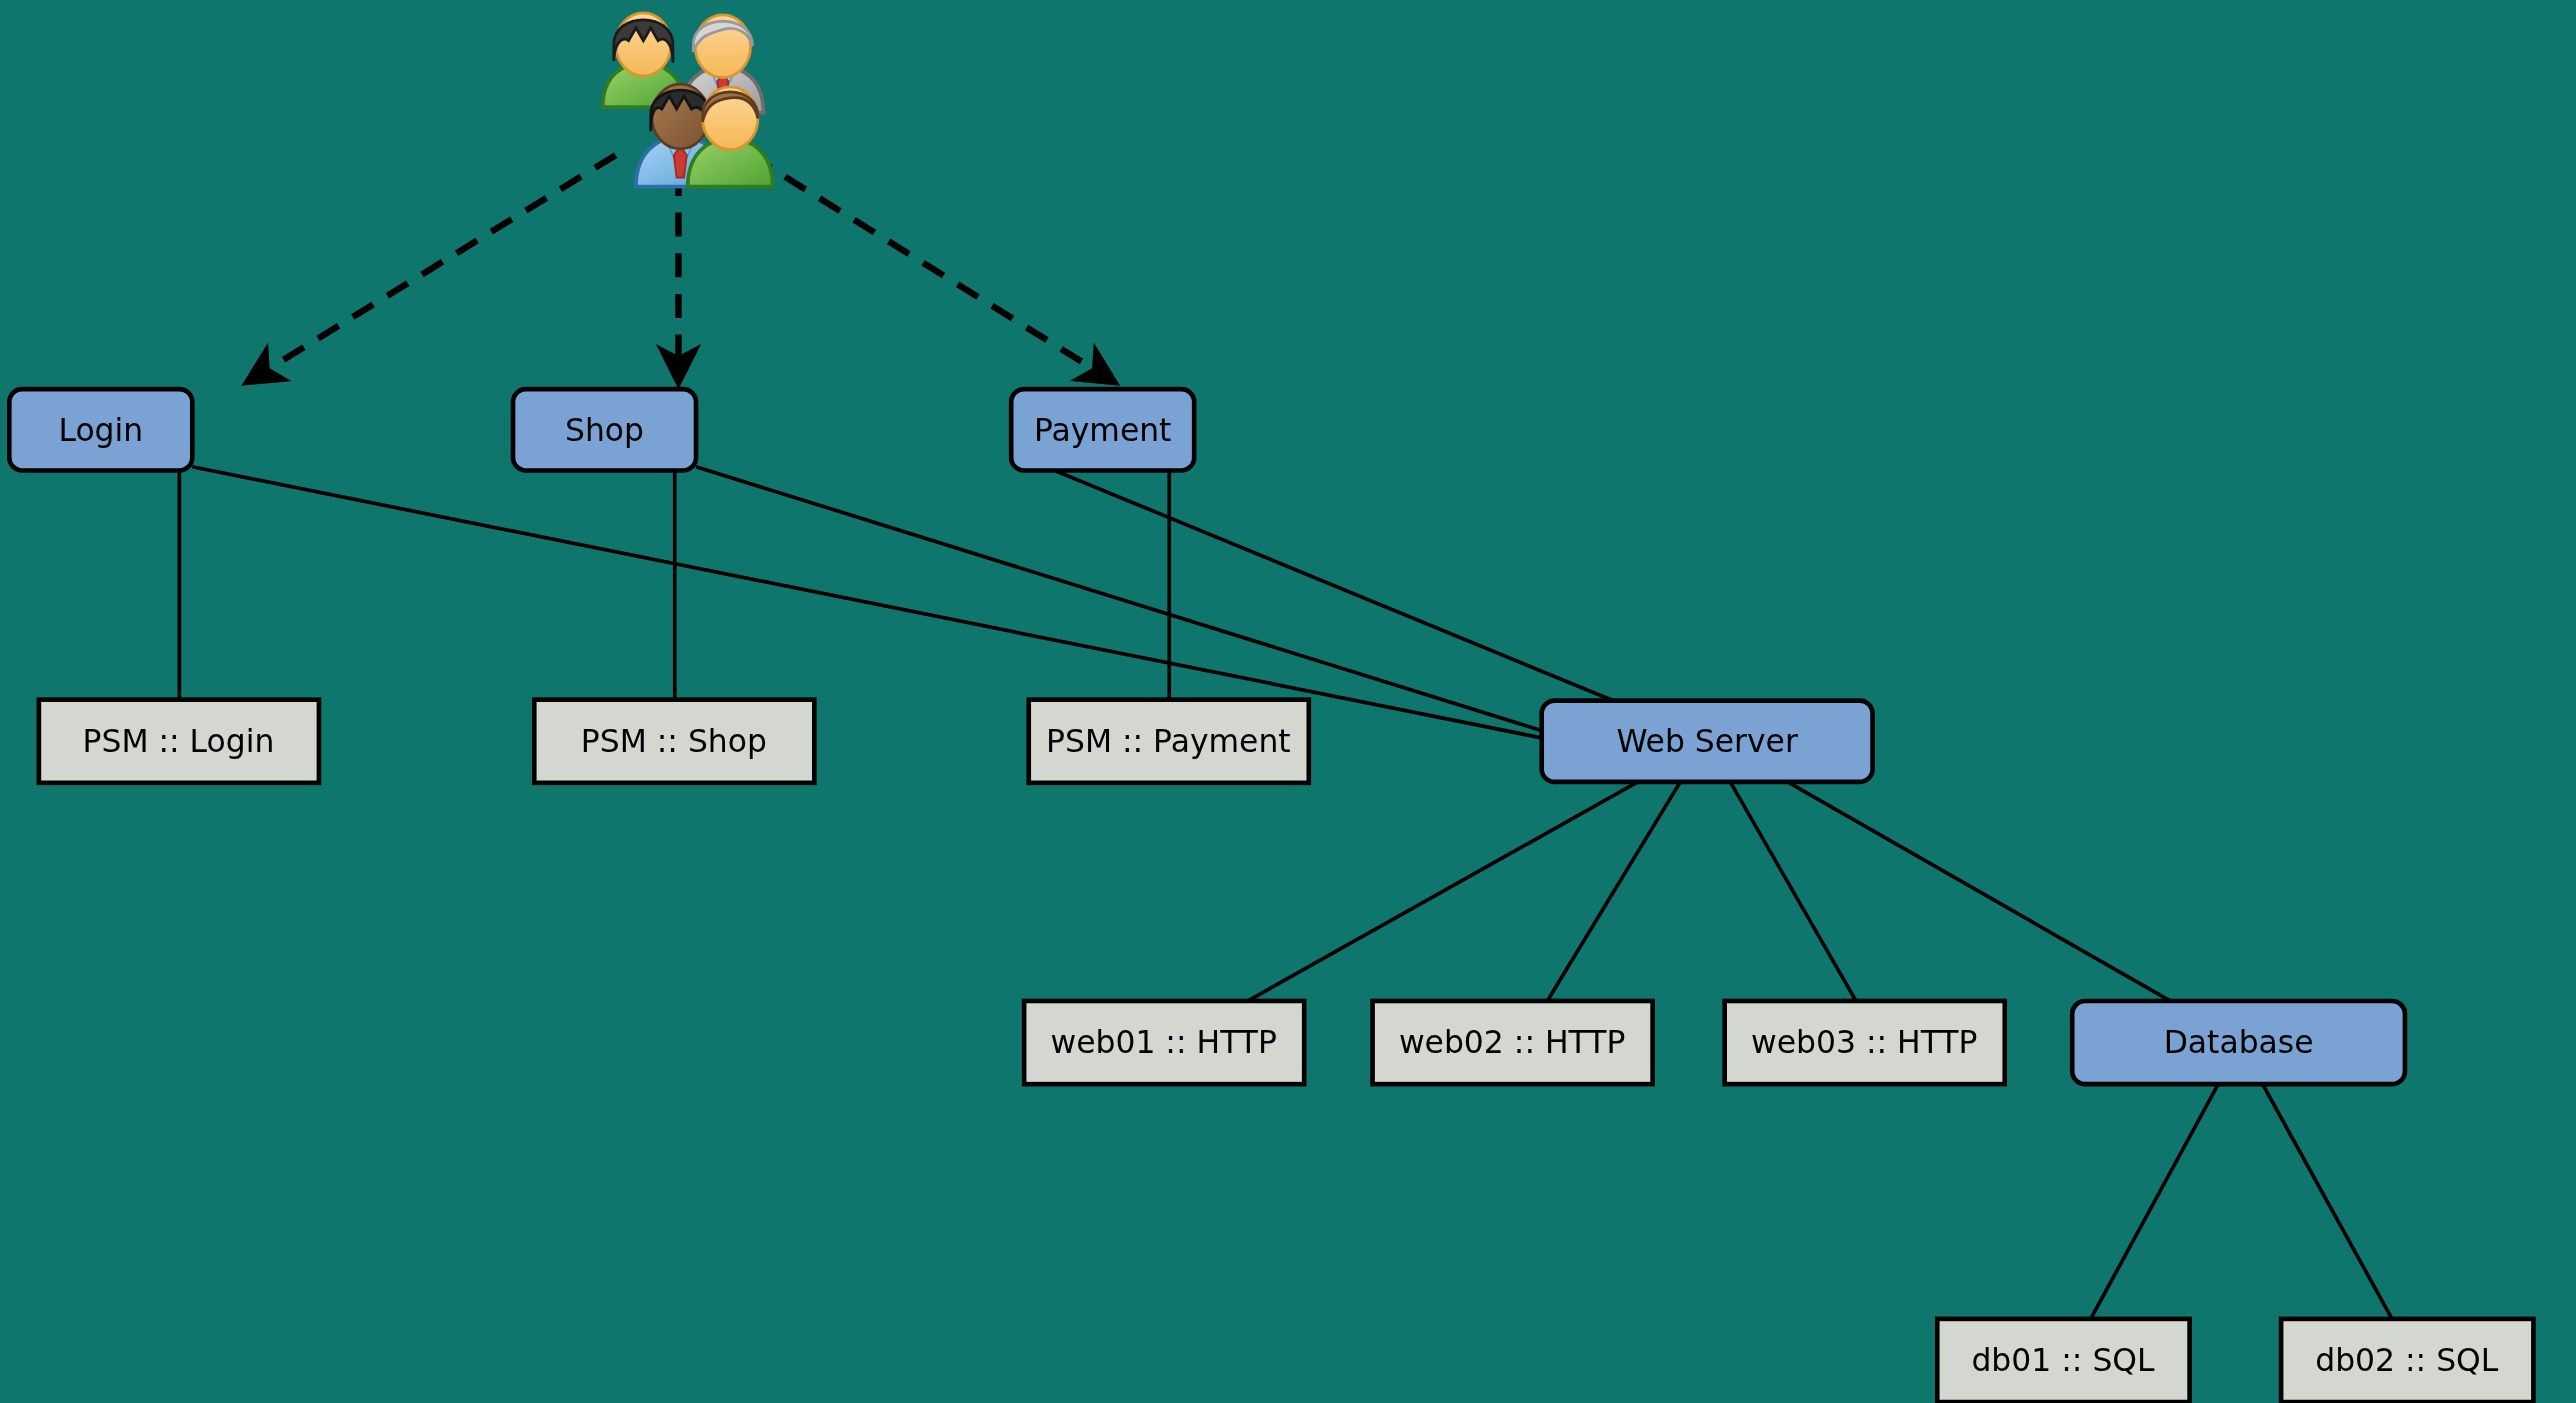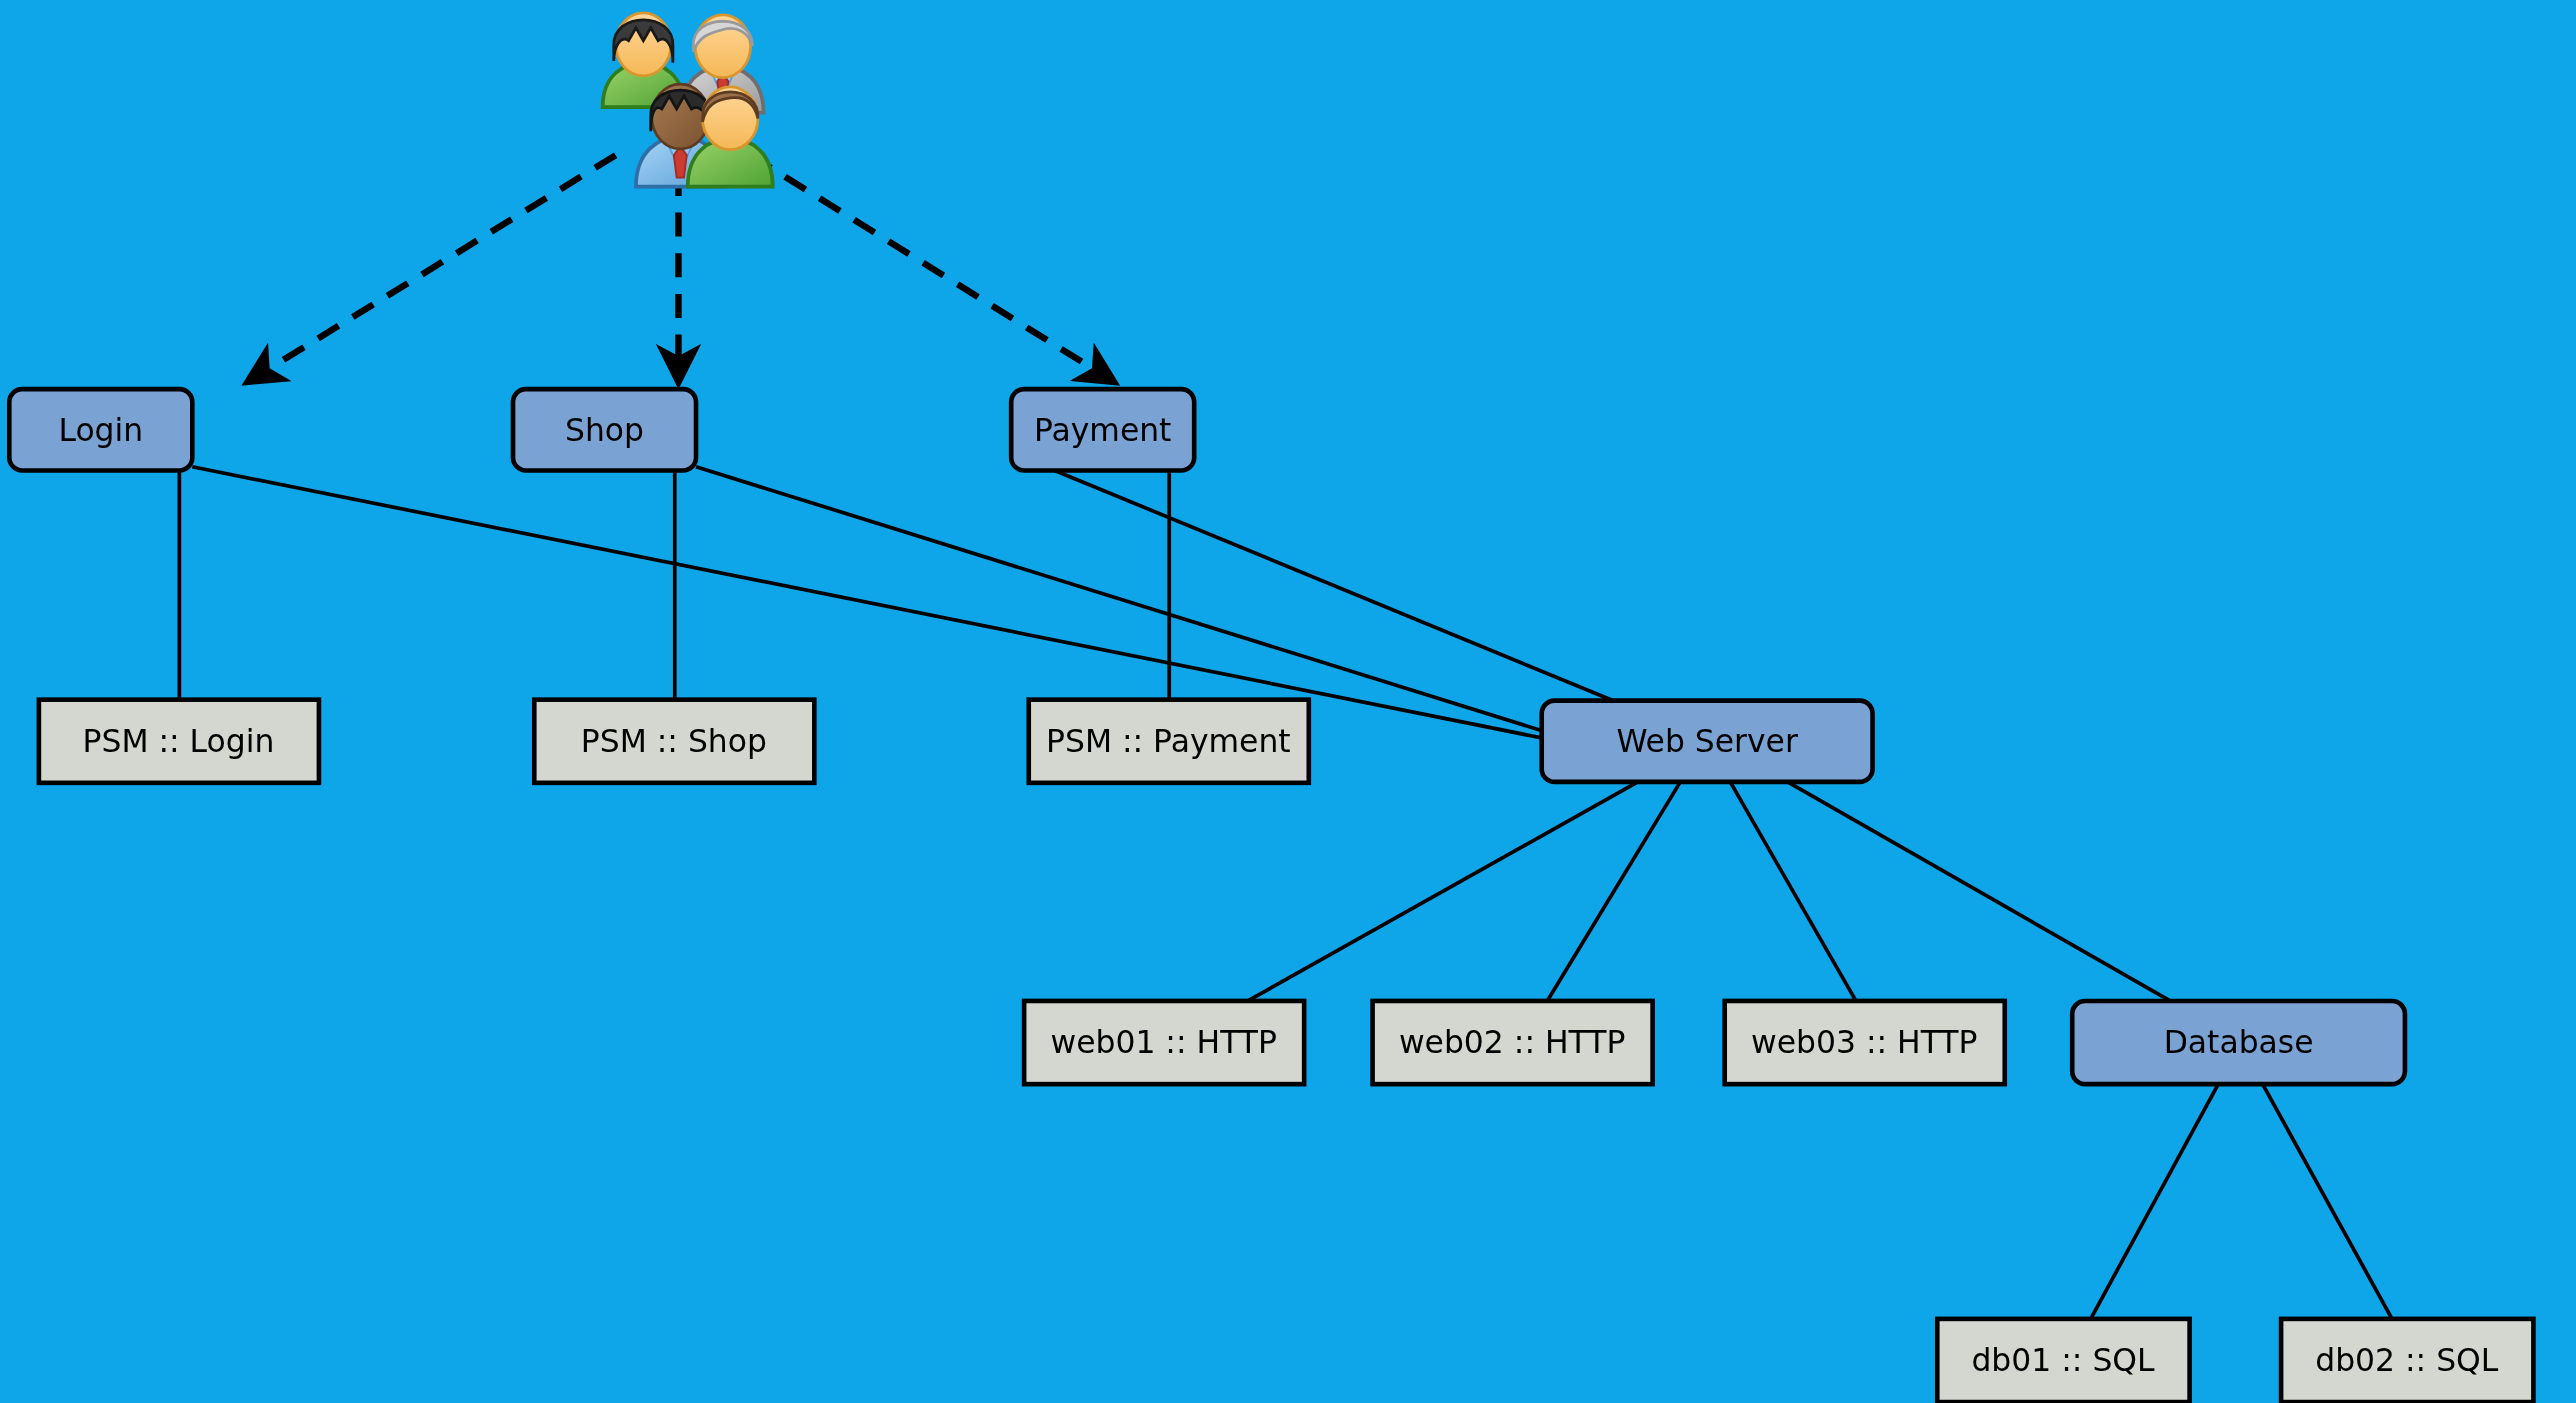--- a/index.html
+++ b/index.html
@@ -10,21 +10,21 @@
   body {
     width: 2576px;
     height: 1403px;
     font-family: "DejaVu Sans", sans-serif;
     overflow: hidden;
   }
   #diagram-root {
     position: relative;
     width: 2576px;
     height: 1403px;
-    background: #0ea5e9;
+    background: #0f766e;
   }
   svg.canvas {
     position: absolute;
     top: 0;
     left: 0;
     width: 2576px;
     height: 1403px;
   }
   .node-label {
     font-family: "DejaVu Sans", sans-serif;

